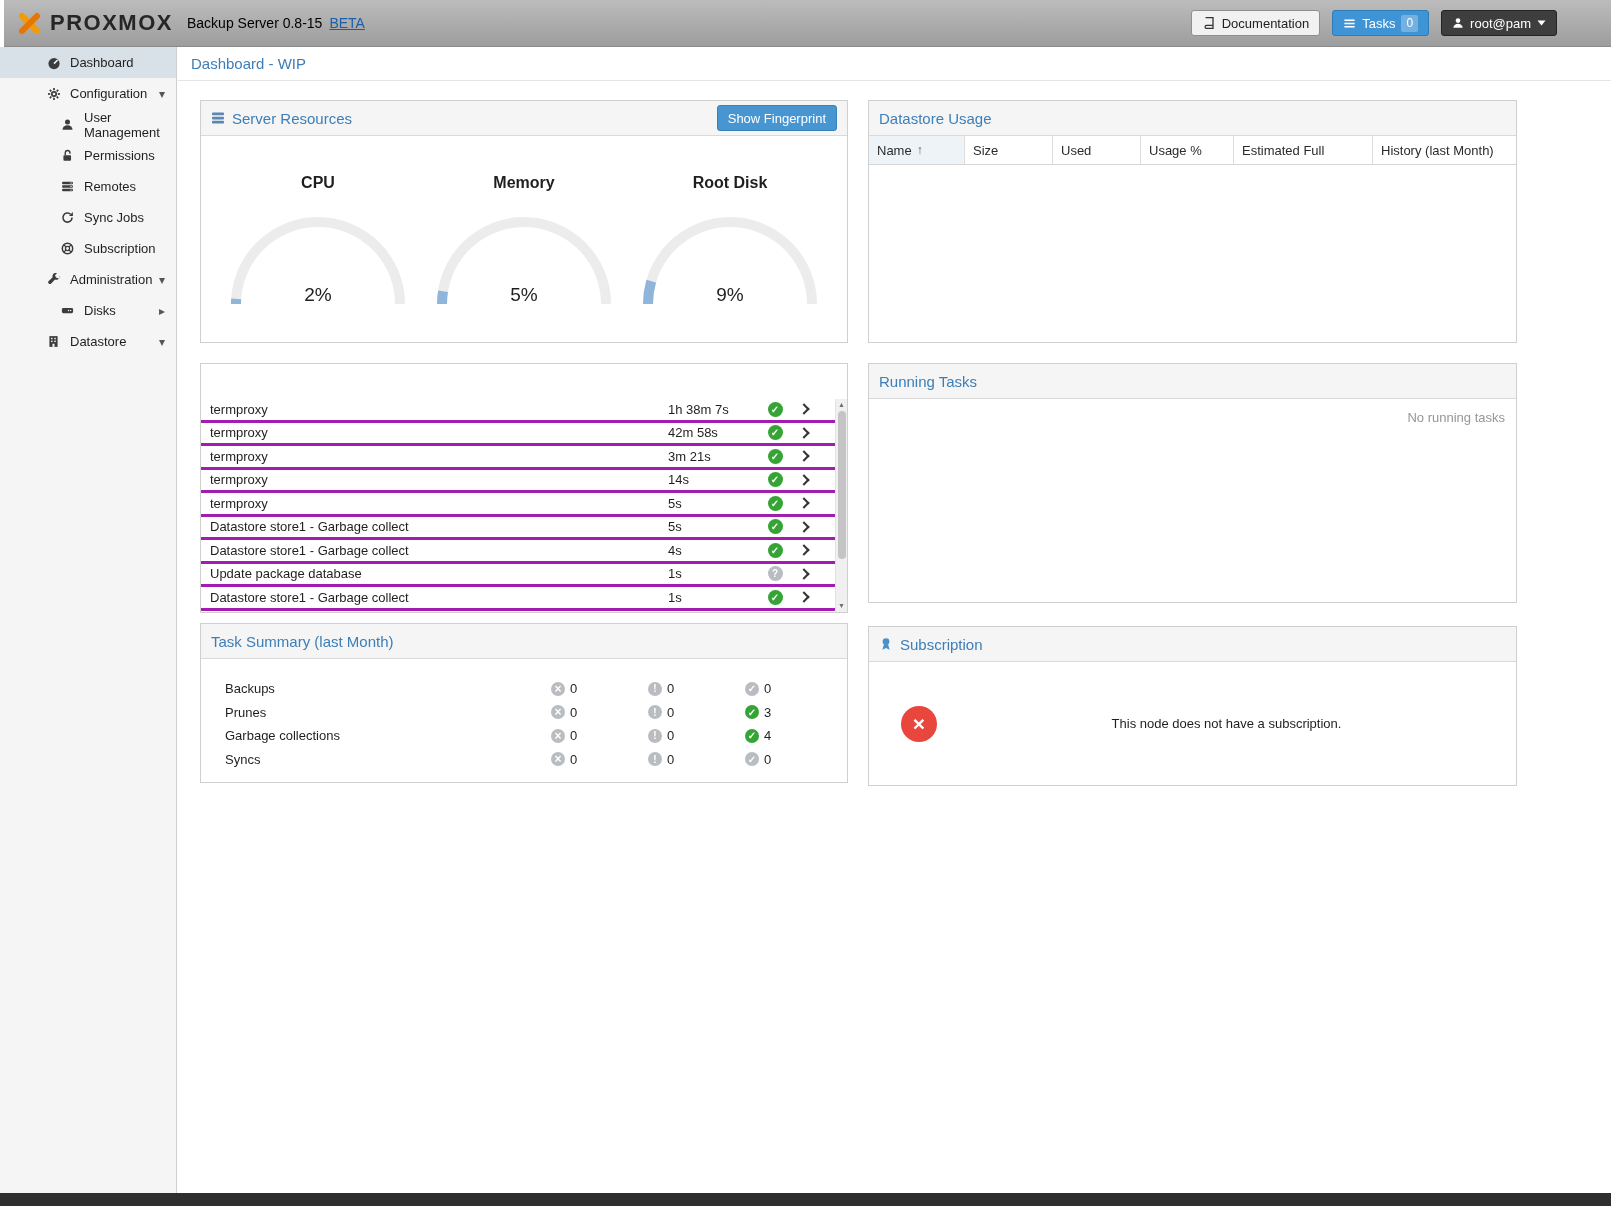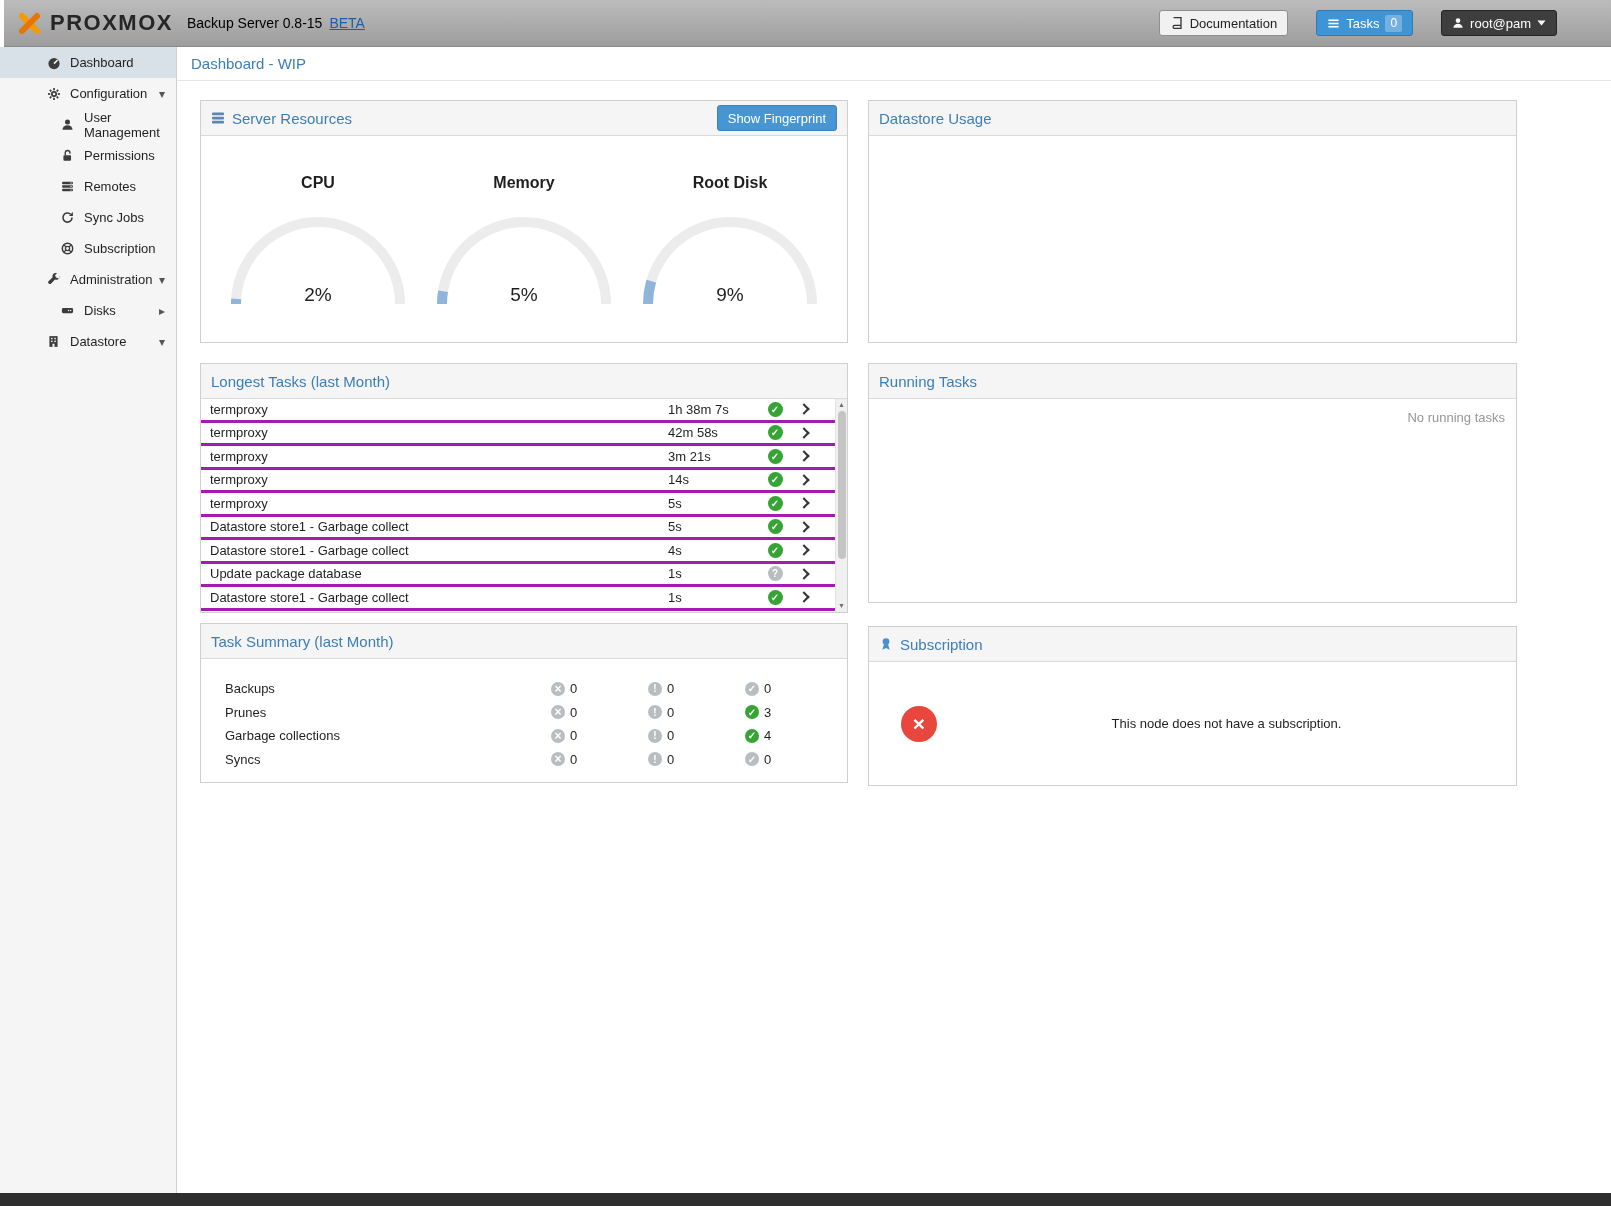--- a/index.html
+++ b/index.html
@@ -8,21 +8,21 @@
   *{box-sizing:border-box;}
   .clickable{cursor:pointer;}
 
   
   .topbar{position:absolute;top:0;left:4px;width:100%;height:47px;
           background:linear-gradient(#bcbcbc,#9d9d9d);display:flex;align-items:center;border-bottom:1px solid #8a8a8a;}
   .logo{display:flex;align-items:center;margin-left:12px;}
   .logo-word{font-size:22px;font-weight:bold;color:#262626;letter-spacing:1.5px;margin-left:7px;}
   .product{margin-left:14px;font-size:14px;color:#000;}
   .beta{margin-left:7px;font-size:14px;color:#1a5fa8;text-decoration:underline;}
-  .topbar-right{margin-left:auto;display:flex;align-items:flex-end;gap:28px;margin-right:58px;}
+  .topbar-right{margin-left:auto;display:flex;align-items:flex-end;gap:12px;margin-right:58px;}
   .tb-btn{height:26px;display:flex;align-items:center;gap:6px;padding:0 10px;border-radius:3px;font-size:13px;}
   .btn-doc{background:#f1f1f1;border:1px solid #8f8f8f;color:#222;}
   .btn-tasks{background:#3f94d6;border:1px solid #2e7bb5;color:#fff;}
   .badge{background:rgba(255,255,255,.28);border-radius:2px;padding:0 5px;font-size:12px;line-height:17px;}
   .btn-user{background:#3e3e3e;border:1px solid #242424;color:#fff;}
 
   
   .sidebar{position:absolute;top:47px;left:0;width:177px;bottom:13px;background:#f5f5f5;border-right:1px solid #cfcfcf;}
   .side-item{height:31px;display:flex;align-items:center;position:relative;color:#1f1f1f;cursor:pointer;padding-left:32px;}
   .side-item .ico{width:17px;display:flex;justify-content:center;align-items:center;margin-left:13px;margin-right:8px;flex:none;}
@@ -334,26 +334,44 @@
           <div class="gauge-value">9%</div>
         </div>
       </div>
     </div>
   </div>
 
   <div class="panel" id="panel-datastore">
     <div class="panel-header">
       <span>Datastore Usage</span>
     </div>
+    <div class="ds-head">
+      <div class="ds-th c0 sorted">
+        <span>Name</span>
+        <span class="sort">↑</span>
+      </div>
+      <div class="ds-th c1">
+          <span>Size</span>
+        </div>
+      <div class="ds-th c2">
+          <span>Used</span>
+        </div>
+      <div class="ds-th c3">
+          <span>Usage %</span>
+        </div>
+      <div class="ds-th c4">
+          <span>Estimated Full</span>
+        </div>
+      <div class="ds-th c5">
+          <span>History (last Month)</span>
+        </div>
+    </div>
   </div>
 
   <div class="panel" id="panel-longest">
-    <div class="panel-header">
-      <span>Longest Tasks (last Month)</span>
-    </div>
     <div class="lt-body">
       <div class="lt-row">
         <span class="lt-name">termproxy</span>
         <span class="lt-dur">1h 38m 7s</span>
         <span class="lt-status">
             <span class="status-ico s-ok"></span>
           </span>
         <span class="lt-go">
             <span class="chev"></span>
           </span>

